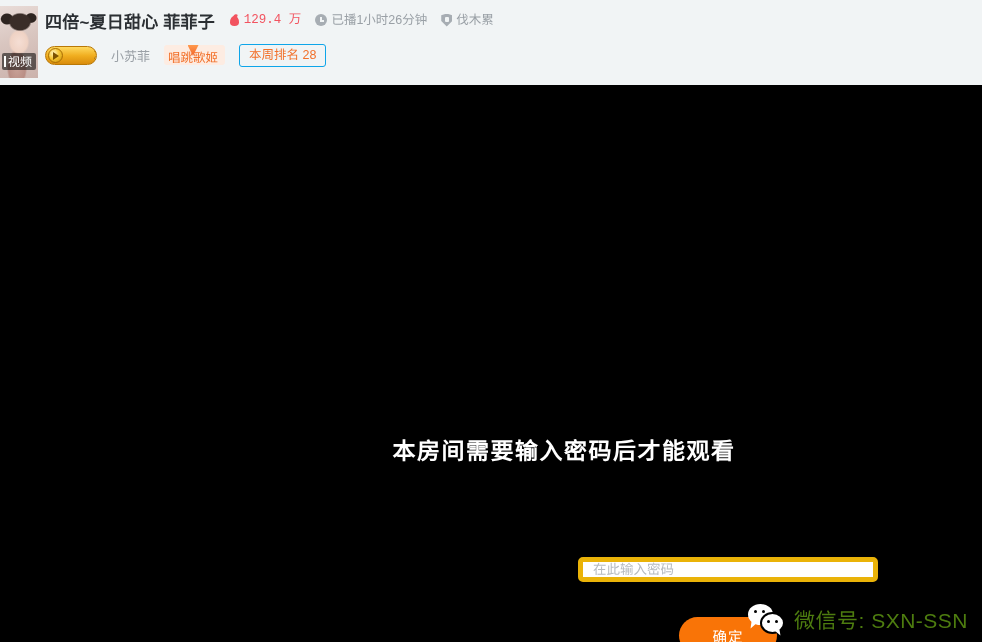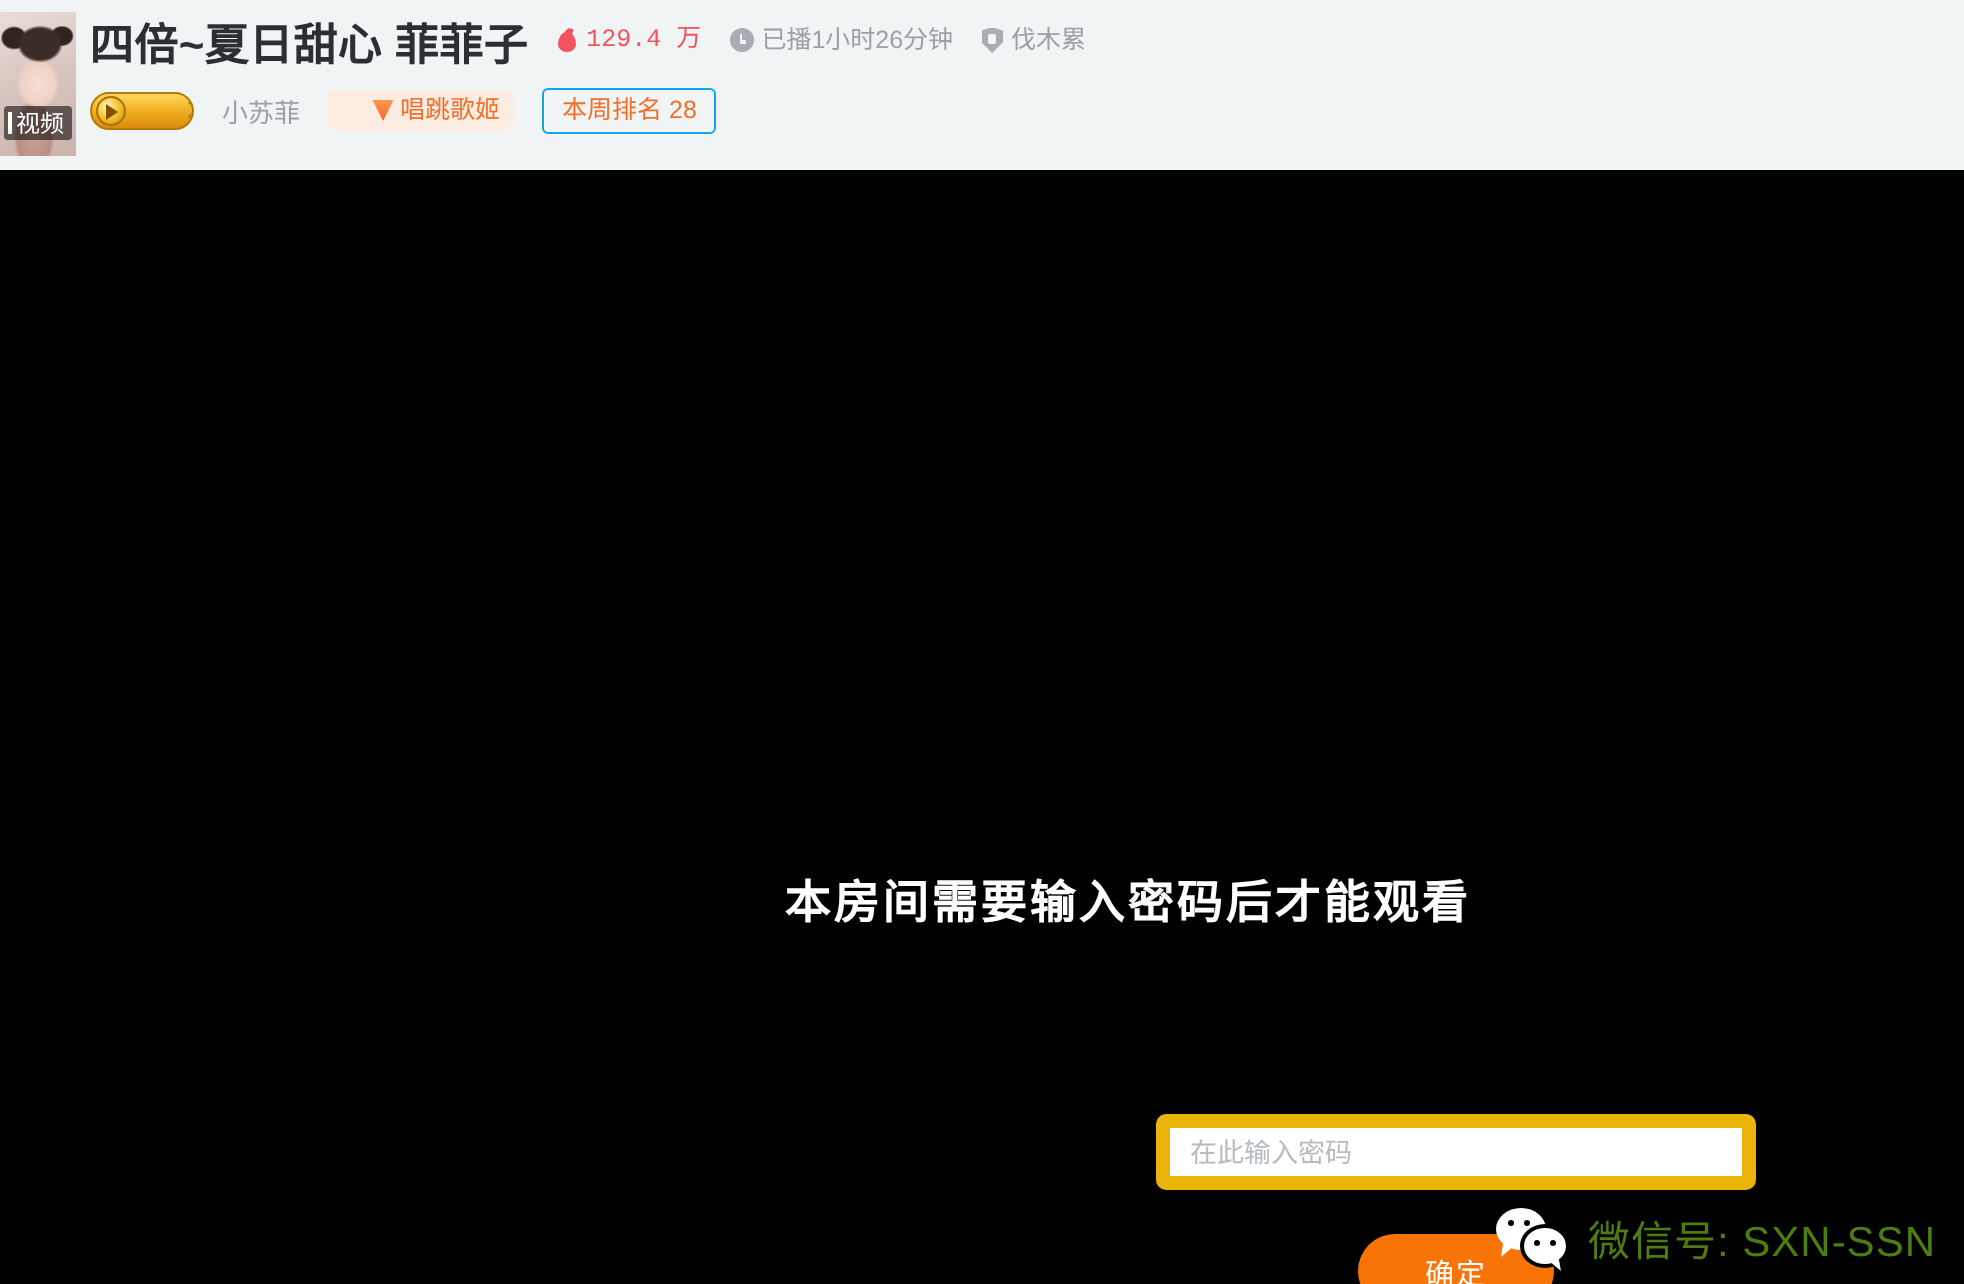--- a/index.html
+++ b/index.html
@@ -87,21 +87,21 @@
     top: 8px;
     right: 8px;
   }
 
   .title-row {
     display: flex;
     align-items: center;
     height: 24px;
   }
   .room-title {
-    font-size: 22px;
+    font-size: 17px;
     font-weight: bold;
     color: #2b2f33;
     letter-spacing: 0.2px;
     white-space: nowrap;
   }
 
   .stat-group {
     display: flex;
     align-items: center;
     margin-left: 14px;
@@ -258,24 +258,25 @@
     color: #9aa0a6;
     margin-left: 14px;
     white-space: nowrap;
   }
 
   .tag-chip {
     display: flex;
     align-items: center;
     gap: 3px;
     height: 20px;
-    padding: 0 7px 0 22px;
+    padding: 0 7px 0 4px;
     background: #fdece2;
     border-radius: 3px;
     margin-left: 14px;
+    flex-direction: column;
   }
   .tag-chip .v-ico {
     display: inline-block;
     width: 11px;
     height: 11px;
     position: relative;
   }
   .tag-chip .v-ico::after {
     content: "";
     position: absolute;
@@ -339,24 +340,24 @@
     color: #ffffff;
     letter-spacing: 1.5px;
     transform: translateX(73px);
   }
 
   .pw-input {
     position: absolute;
     left: 578px;
     top: 472px;
     width: 300px;
-    height: 38px;
+    height: 25px;
     box-sizing: border-box;
     background: #ffffff;
-    border: 7px solid #eab308;
+    border: 5px solid #eab308;
     border-radius: 5px;
     padding: 0 10px;
     font-size: 13.5px;
     color: #333333;
     outline: none;
     font-family: "Liberation Sans", "DejaVu Sans", sans-serif;
   }
   .pw-input::placeholder {
     color: #b6bbc0;
     opacity: 1;

